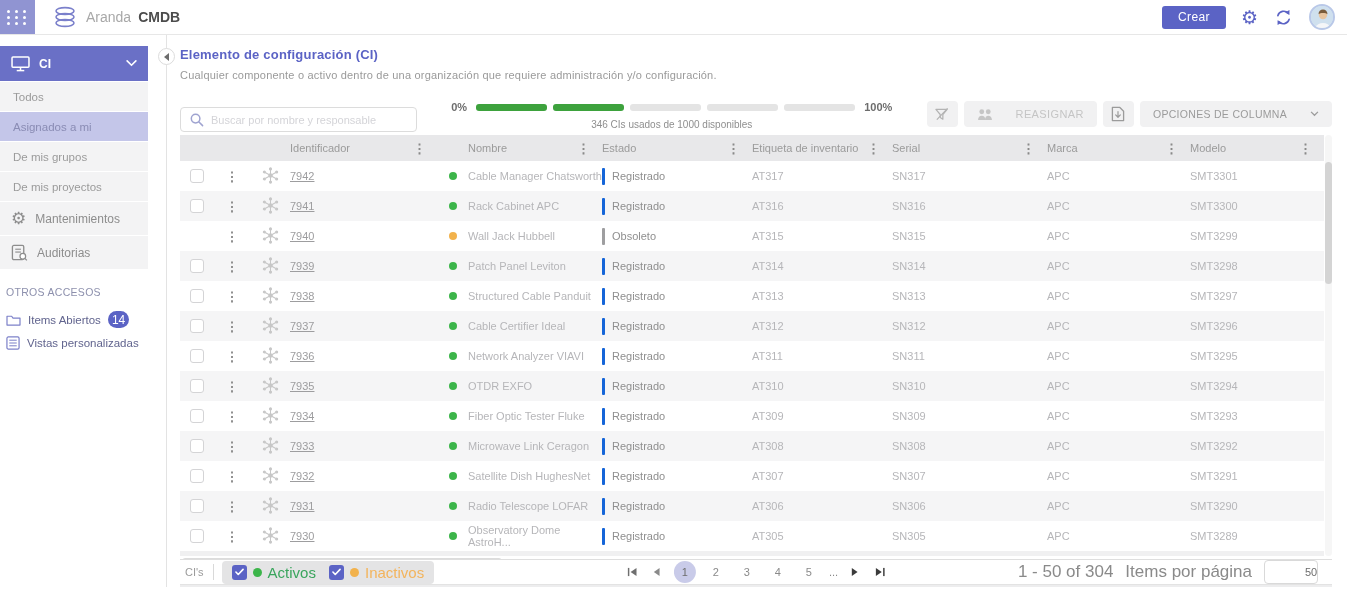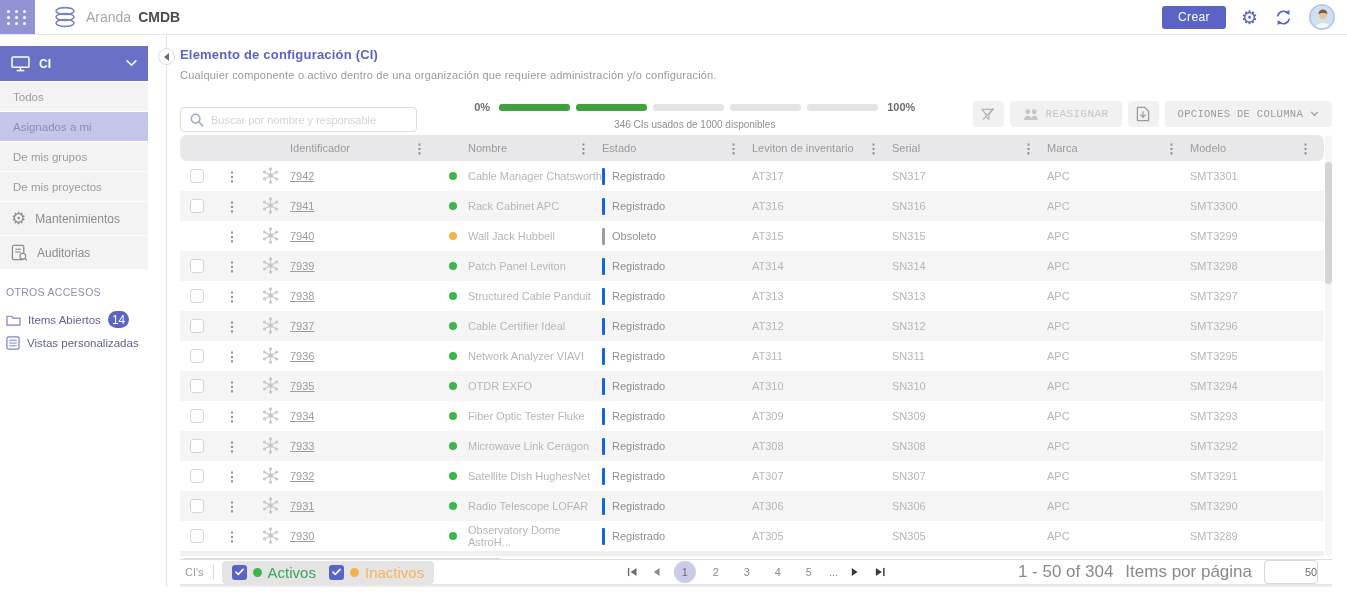--- a/index.html
+++ b/index.html
@@ -63,28 +63,28 @@
   .usage-pct { font-size:11px; color:#6d6d6d; font-weight:bold; }
   .segments { display:flex; gap:6px; }
   .seg { width:71px; height:7px; border-radius:3px; background:#e4e4e4; }
   .seg.filled { background:#3da23d; }
   .usage-text { font-size:10px; color:#8f8f8f; margin-top:6px; }
 
   .actions { display:flex; gap:6px; align-items:center; margin-top:4px; }
   .icon-btn { width:31px; height:26px; background:#f1f1f2; border:none; border-radius:4px;
     display:grid; place-items:center; cursor:pointer; }
   .txt-btn { height:26px; background:#f1f1f2; border:none; border-radius:4px; display:flex; align-items:center;
-    gap:7px; padding:0 13px; cursor:pointer; font-family:Liberation Mono, monospace; }
+    gap:23px; padding:0 13px; cursor:pointer; font-family:Liberation Sans, sans-serif; }
   .reasignar-label { font-size:11px; color:#c5c5c5; letter-spacing:.4px; }
   .columns-label { font-size:10.5px; color:#9b9b9b; letter-spacing:.3px; }
 
   
   .table-wrap { margin-top:3px; position:relative; }
   .tgrid { display:grid; grid-template-columns:34px 36px 40px 148px 30px 134px 150px 140px 155px 143px 1fr; }
-  .thead { background:#e8e8ea; height:26px; align-items:center; color:#9b9b9b; font-size:11px; margin-right:8px;border-radius:7px; }
+  .thead { background:#e8e8ea; height:26px; align-items:center; color:#9b9b9b; font-size:11px; margin-right:8px; }
   .th { display:flex; align-items:center; justify-content:space-between; padding-right:12px; height:100%; }
   .kebab { color:#8a8a8a; font-size:13px; font-weight:bold; cursor:pointer; line-height:1; }
   .tbody { margin-right:8px; }
   .trow { height:30px; align-items:center; font-size:11px; color:#b6b6b9; background:#fff; }
   .trow:nth-child(even) { background:#f5f5f6; }
   .td { display:flex; align-items:center; }
   .c-center { justify-content:center; }
   .cb { width:14px; height:14px; border:1px solid #d4d4d6; border-radius:3px; background:#fff; cursor:pointer; }
   .idlink { color:#9d9d9f; text-decoration:underline; cursor:pointer; }
   .dot { width:8px; height:8px; border-radius:50%; }
@@ -313,21 +313,21 @@
           <div></div>
           <div class="th">
               <span>Nombre</span>
               <span class="kebab">⋮</span>
             </div>
           <div class="th">
               <span>Estado</span>
               <span class="kebab">⋮</span>
             </div>
           <div class="th">
-              <span>Leviton de inventario</span>
+              <span>Etiqueta de inventario</span>
               <span class="kebab">⋮</span>
             </div>
           <div class="th">
               <span>Serial</span>
               <span class="kebab">⋮</span>
             </div>
           <div class="th">
               <span>Marca</span>
               <span class="kebab">⋮</span>
             </div>

